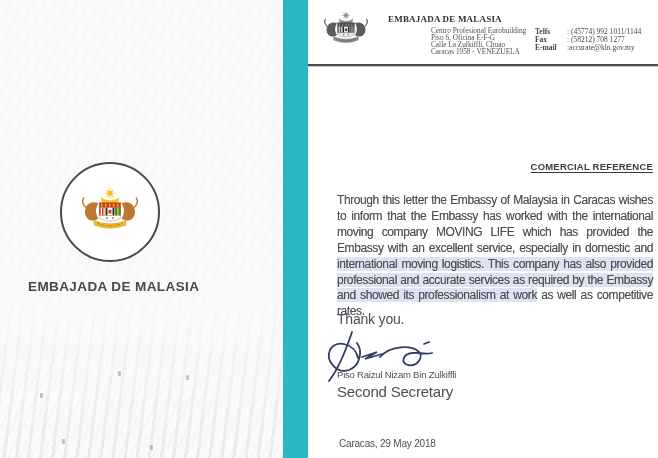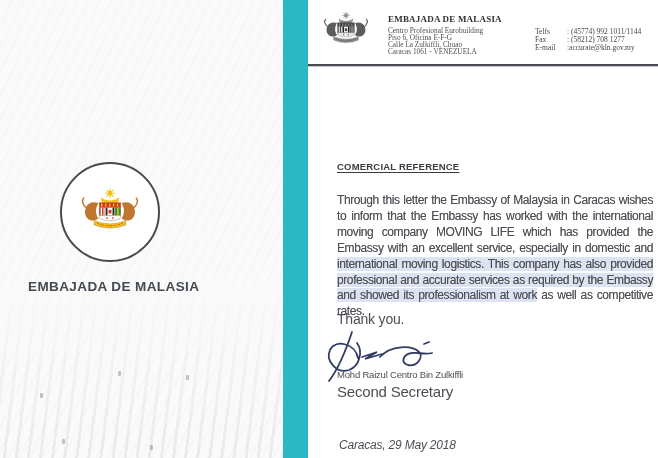--- a/index.html
+++ b/index.html
@@ -28,42 +28,42 @@
 
   
   .coa-color{--star:#f3c312;--red:#d23227;--green:#2f8f3c;--tiger:#bf7730;--white:#ffffff;--dark:#2b2b2b;--outline:#9a7b3a;}
   .coa-gray{--star:#8f8f8f;--red:#454545;--green:#6e6e6e;--tiger:#5c5c5c;--white:#f2f2f2;--dark:#222;--outline:#4a4a4a;}
 
   
   .letter{position:absolute;left:308px;top:0;width:350px;height:458px;background:#fff;color:#4b4e55;}
   .crest{position:absolute;left:10px;top:8px;width:56px;height:48px;}
   .head-block{position:absolute;left:80px;top:14px;font-family:"Liberation Serif",serif;}
   .head-name{font-size:9px;font-weight:700;color:#2e3136;letter-spacing:.2px;margin-bottom:3px;}
-  .addr{font-size:7.3px;line-height:7px;color:#4c4f54;}
+  .addr{font-size:7.3px;line-height:7px;color:#4c4f54;margin-left:43px;}
   .contacts{position:absolute;left:227px;top:28px;font-family:"Liberation Serif",serif;
       font-size:7.5px;line-height:8.2px;color:#43464b;}
   .c-row{display:flex;}
-  .c-label{width:32px;}
+  .c-label{width:32px;font-weight:bold;}
   .rule{position:absolute;left:0;top:64px;width:350px;height:0;
       border-top:2px solid #474a50;box-shadow:0 1px 0 rgba(70,73,80,.3);}
 
-  .title-wrap{position:absolute;left:29px;top:156px;width:316px;text-align:left;}
+  .title-wrap{position:absolute;left:29px;top:156px;width:316px;text-align:right;}
   .title-text{font-size:9.5px;font-weight:700;color:#393c42;letter-spacing:.2px;
       text-decoration:underline;text-underline-offset:2px;}
 
   .para{position:absolute;left:29px;top:193px;width:316px;
       font-size:12px;letter-spacing:-.4px;line-height:15.9px;
       color:#4b4e55;text-align:justify;text-shadow:0 0 .4px rgba(90,92,100,.6);}
   .hl{background:#dde3f1;}
 
   .closing{position:absolute;left:29px;top:311px;font-size:14px;letter-spacing:-.2px;}
   .signature{position:absolute;left:14px;top:330px;width:118px;height:52px;}
   .signer{position:absolute;left:29px;top:369px;font-size:9.5px;letter-spacing:-.2px;color:#4b4e55;}
   .signer-role{position:absolute;left:29px;top:383px;font-size:15px;letter-spacing:-.2px;color:#4b4e55;}
-  .date{position:absolute;left:31px;top:438px;font-size:12px;letter-spacing:-.2px;color:#4b4e55;font-style:italic;}
+  .date{position:absolute;left:31px;top:438px;font-size:10px;letter-spacing:-.2px;color:#4b4e55;}
   .hidden-defs{position:absolute;width:0;height:0;overflow:hidden;}
 </style>
 </head>
 <body>
 
 <div class="stage">
 
   <aside class="left-panel">
     <div class="panel-texture"></div>
     <div class="building"></div>
@@ -89,21 +89,21 @@
       <svg class="coa coa-gray" width="56" height="44" viewBox="0 0 100 72">
         <use href="#coa"></use>
       </svg>
     </div>
 
     <div class="head-block">
       <div class="head-name">EMBAJADA DE MALASIA</div>
       <div class="addr">Centro Profesional Eurobuilding</div>
       <div class="addr">Piso 6, Oficina E-F-G</div>
       <div class="addr">Calle La Zulkiffli, Chuao</div>
-      <div class="addr">Caracas 1061 - VENEZUELA</div>
+      <div class="addr">Caracas 1958 - VENEZUELA</div>
     </div>
 
     <div class="contacts">
       <div class="c-row">
         <span class="c-label">Telfs</span>
         <span class="c-val">: (45774) 992 1011/1144</span>
       </div>
       <div class="c-row">
         <span class="c-label">Fax</span>
         <span class="c-val">: (58212) 708 1277</span>
@@ -127,21 +127,21 @@
     <svg class="signature" viewBox="0 0 118 52">
       <g fill="none" stroke="#333d63" stroke-width="1.8" stroke-linecap="round">
         <path d="M36,28 C33,13 13,9 8,20 C3,31 15,44 27,40 C38,36 41,21 35,13"></path>
         <path d="M30,2 C26,14 17,38 7,51"></path>
         <path d="M40,27 l15,-5 l-12,7 l17,-5"></path>
         <path d="M58,27 C69,15 90,15 97,22 C102,27 95,37 86,35 C78,33 81,24 90,23 C97,22 103,25 110,23"></path>
         <path d="M102,14 l5,-2"></path>
       </g>
     </svg>
 
-    <div class="signer">Mohd Raizul Centro Bin Zulkiffli</div>
+    <div class="signer">Piso Raizul Nizam Bin Zulkiffli</div>
     <div class="signer-role">Second Secretary</div>
 
     <div class="date">Caracas, 29 May 2018</div>
   </section>
 </div>
 
 <svg class="hidden-defs" aria-hidden="true">
   <defs>
     <symbol id="coa" viewBox="0 0 100 72">
 

